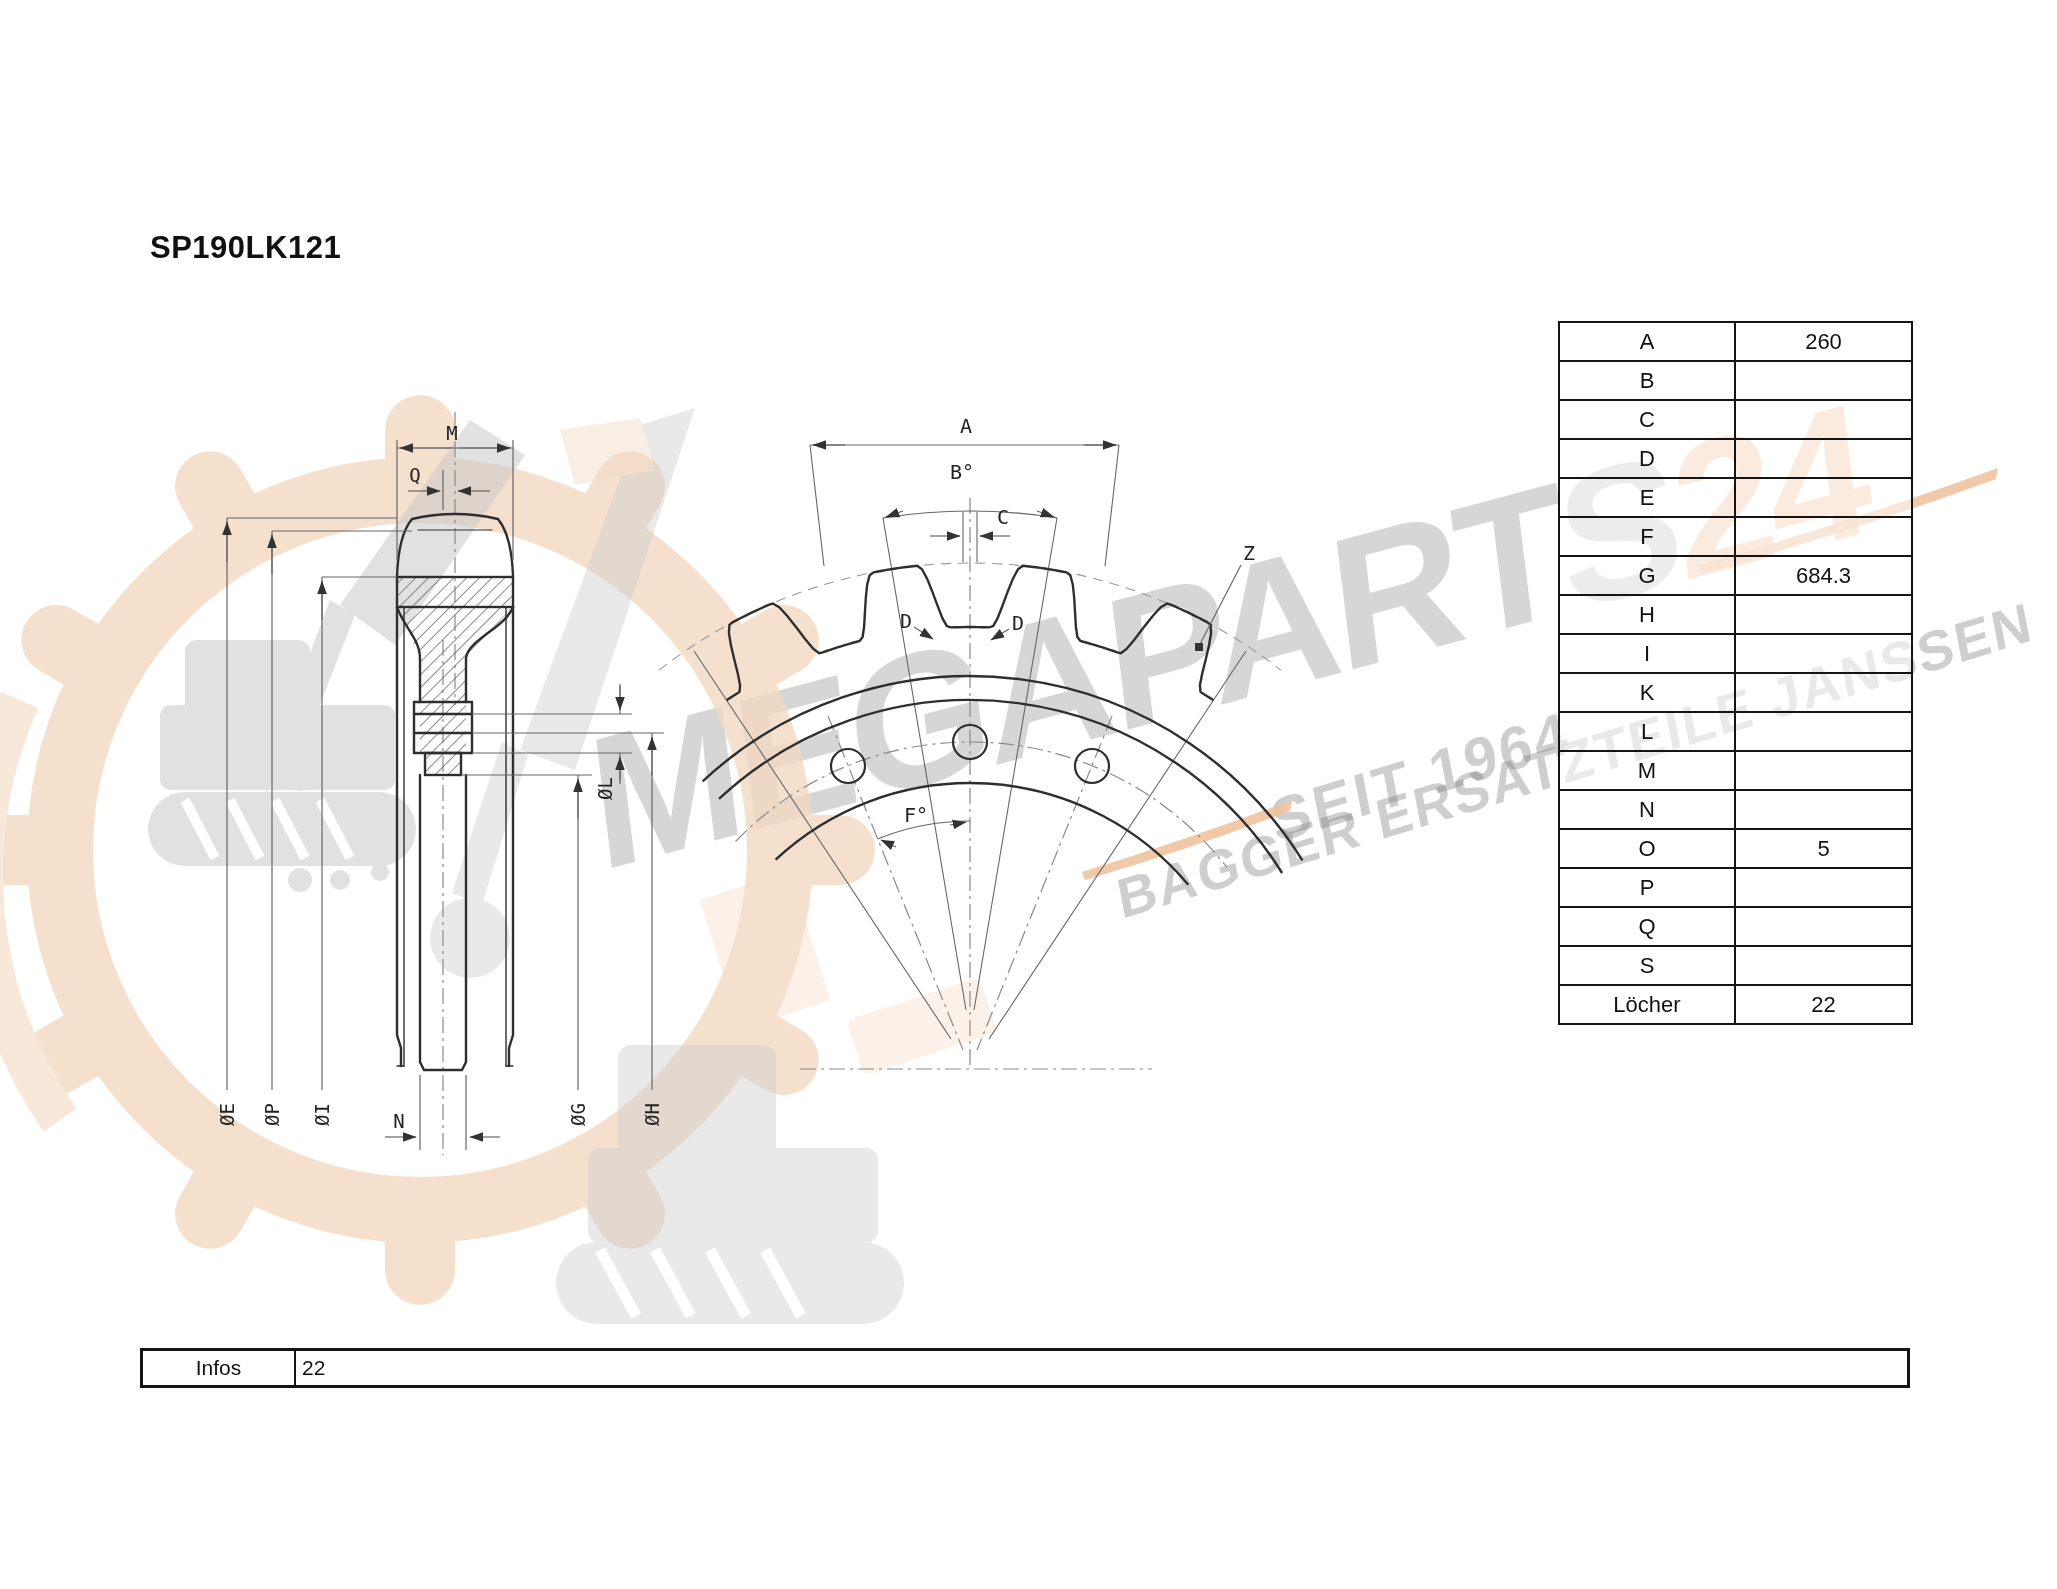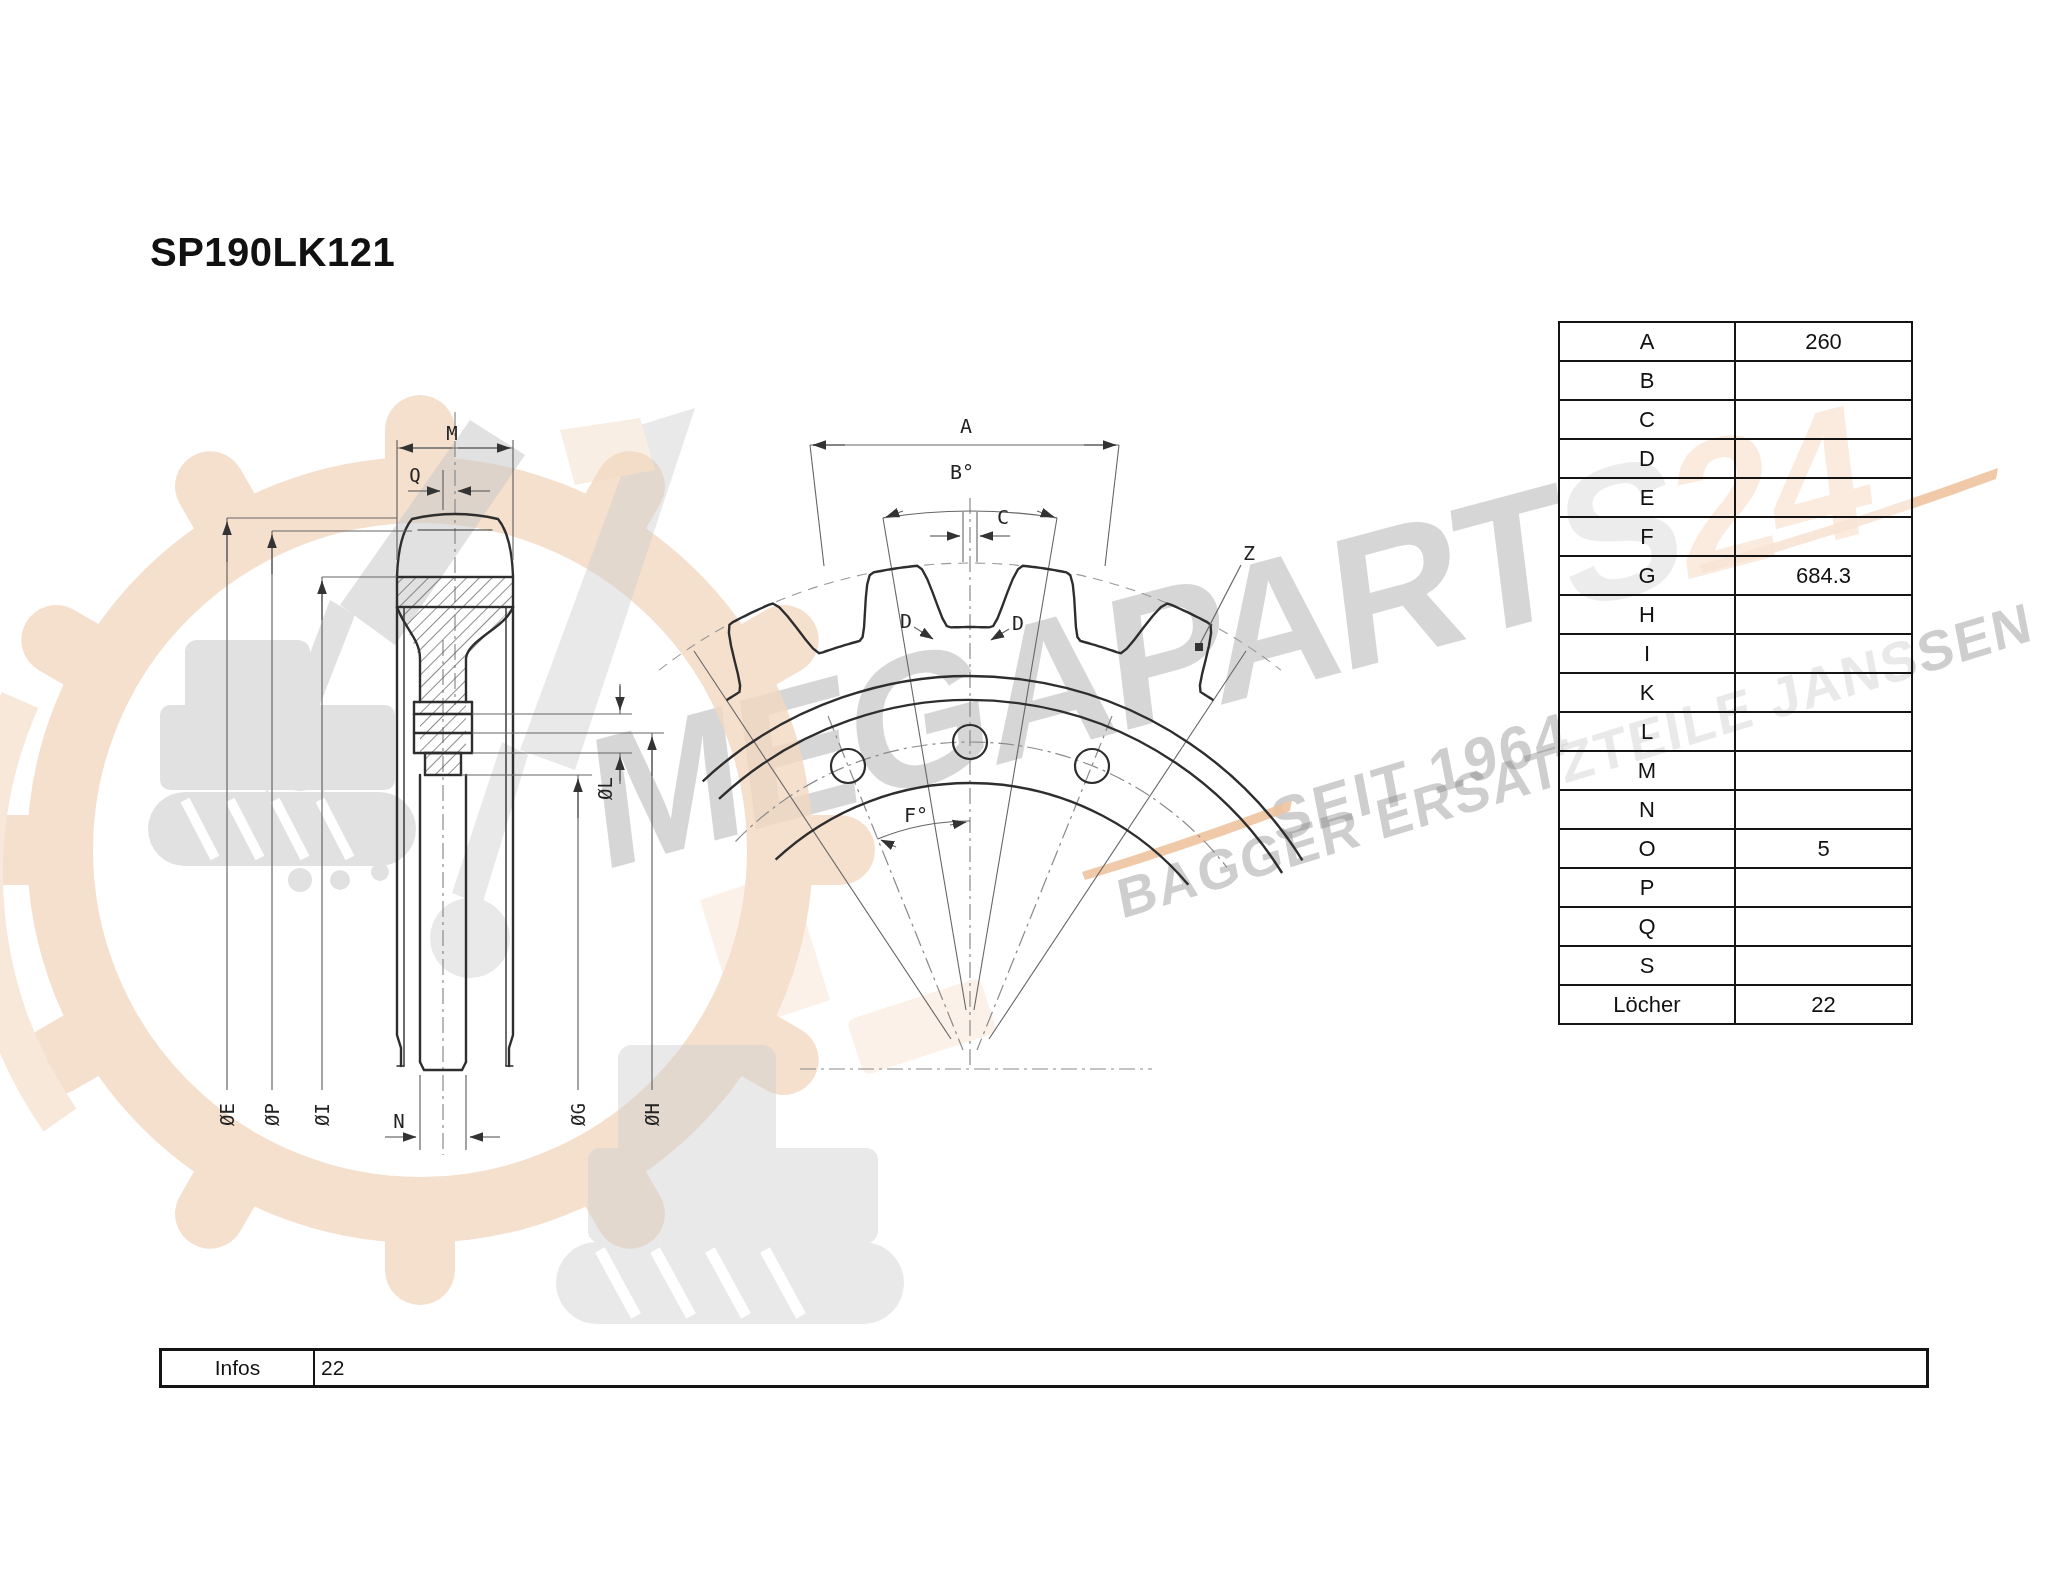--- a/index.html
+++ b/index.html
@@ -10,30 +10,30 @@
   .wm-text{position:absolute;white-space:nowrap;font-weight:800;transform-origin:0 50%;
            font-family:"Liberation Sans",sans-serif;}
   .wm-brand{left:592px;top:700px;font-size:186px;letter-spacing:-6px;
             transform:rotate(-15deg) skewX(-8deg);color:rgba(120,120,120,0.30);}
   .wm-brand .suffix{color:rgba(226,148,84,0.42);}
   .wm-sub{left:1118px;top:868px;font-size:55px;letter-spacing:2px;
           transform:rotate(-17deg) skewX(-6deg);color:rgba(125,125,125,0.38);}
   .wm-since{left:1272px;top:788px;font-size:60px;letter-spacing:3px;
             transform:rotate(-17deg) skewX(-6deg);color:rgba(125,125,125,0.38);}
   
-  .title{position:absolute;left:150px;top:230px;z-index:3;font-size:40px;font-weight:700;
+  .title{position:absolute;left:150px;top:230px;z-index:3;font-size:31px;font-weight:700;
          color:#111;letter-spacing:0.5px;}
   
   .spec{position:absolute;left:1558px;top:321px;width:353px;z-index:3;
         border-collapse:collapse;table-layout:fixed;}
   .spec td{border:2px solid #141414;height:37px;text-align:center;vertical-align:middle;
            font-size:22px;color:#111;background:rgba(255,255,255,0.55);padding:0;}
   
   .infos{position:absolute;left:140px;top:1348px;width:1770px;height:40px;z-index:3;
-         border:3px solid #141414;display:flex;box-sizing:border-box;background:rgba(255,255,255,0.4);margin-left:19px;}
+         border:3px solid #141414;display:flex;box-sizing:border-box;background:rgba(255,255,255,0.4);}
   .infos .k{width:151px;border-right:2px solid #141414;display:flex;align-items:center;
             justify-content:center;font-size:21px;color:#111;}
   .infos .v{flex:1;display:flex;align-items:center;padding-left:6px;font-size:21px;color:#111;}
   
   svg text{font-family:"DejaVu Sans Mono","Liberation Mono",monospace;}
   .lay{position:absolute;left:0;top:0;z-index:1;}
   .lay2{position:absolute;left:0;top:0;z-index:2;}
 </style>
 </head>
 <body>

